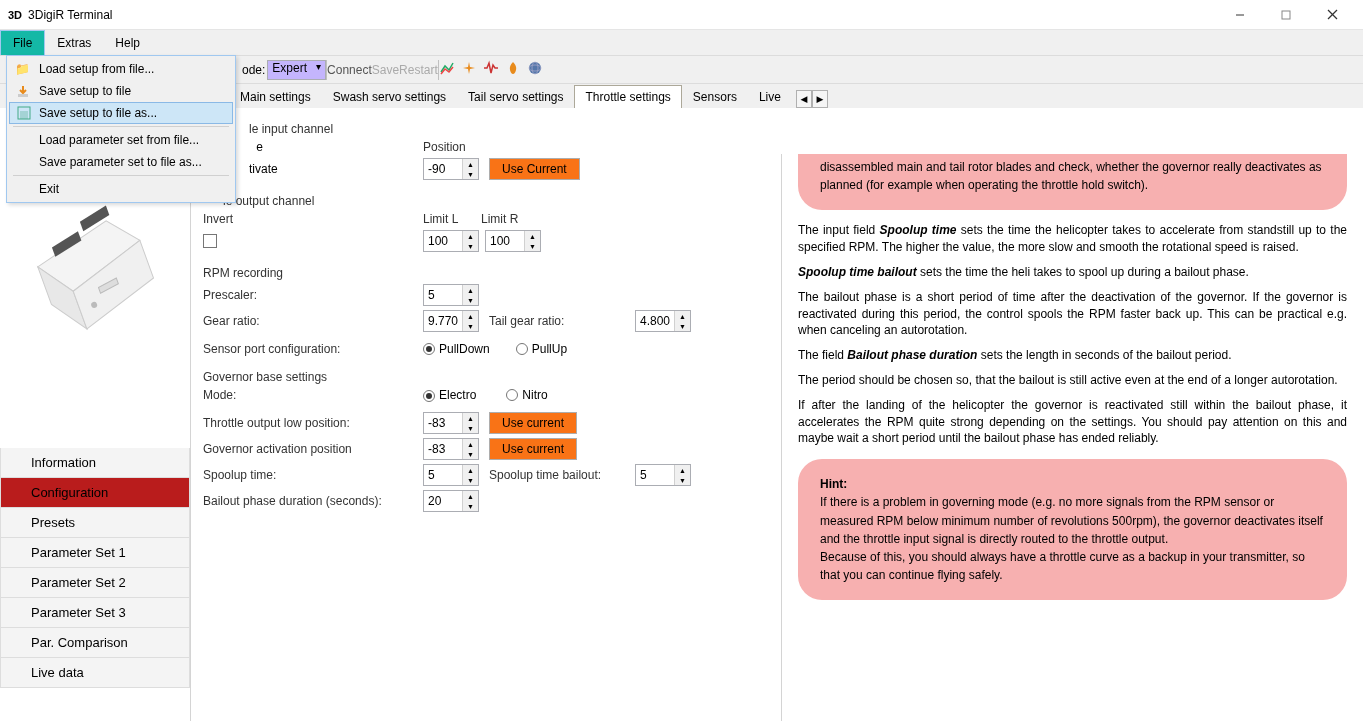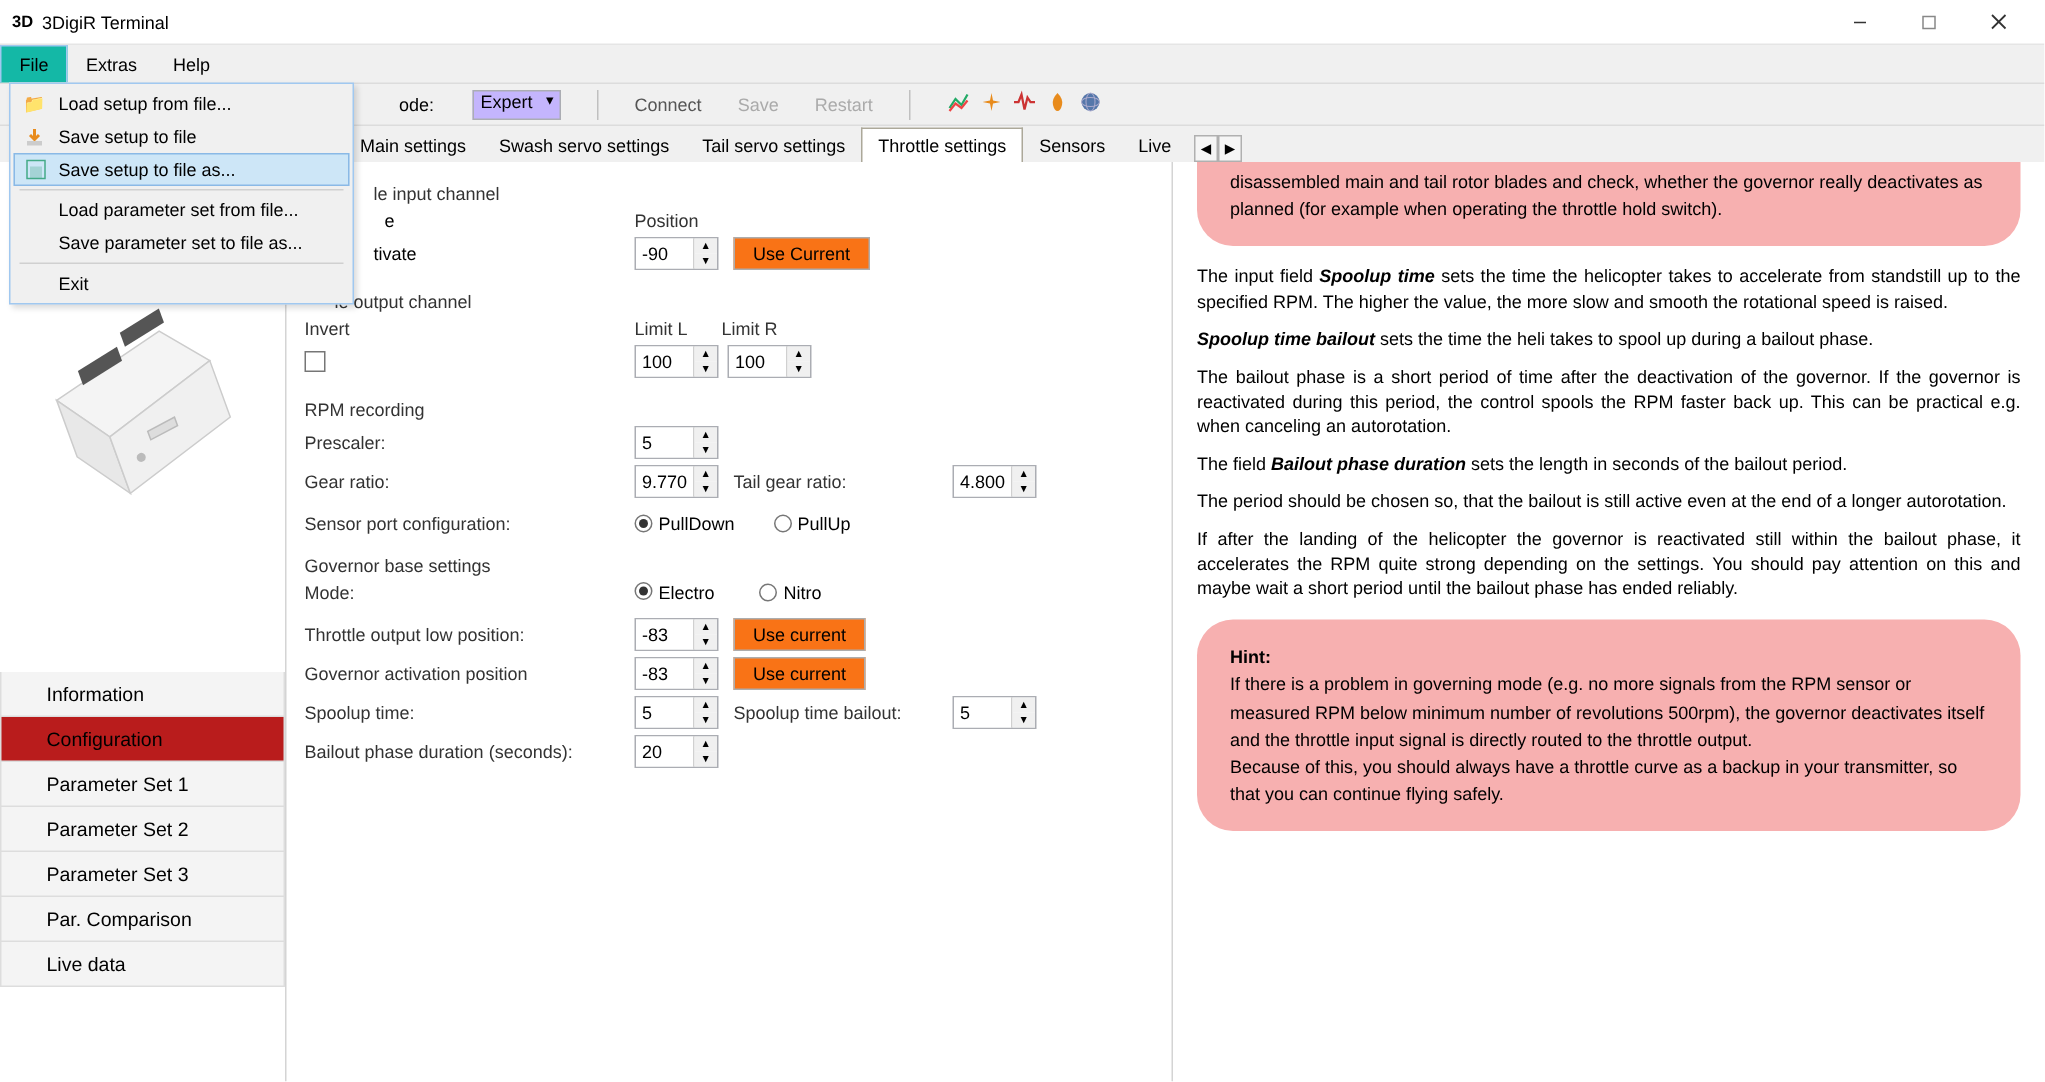--- a/index.html
+++ b/index.html
@@ -16,21 +16,21 @@
 .menubar { height: 26px; display: flex; align-items: stretch; background: #f0f0f0; border-bottom: 1px solid #dcdcdc; position: relative; }
 .menu-item { padding: 0 12px; display: flex; align-items: center; cursor: default; }
 .menu-item.open { background: #14b8a6; border: 1px solid #a0c8f0; border-bottom: none; }
 .dropdown { position: absolute; top: 25px; left: 6px; width: 230px; background: #f0f0f0; border: 1px solid #a0c8f0; box-shadow: 2px 2px 4px rgba(0,0,0,0.15); z-index: 100; padding: 2px; }
 .dd-item { display: flex; align-items: center; height: 22px; padding: 0 8px 0 30px; position: relative; cursor: default; }
 .dd-item.hover { background: #cde6f7; border: 1px solid #8ab9e6; padding-left: 29px; }
 .dd-sep { height: 1px; background: #d0d0d0; margin: 2px 4px; }
 .dd-icon { position: absolute; left: 6px; width: 16px; height: 16px; display: flex; align-items: center; justify-content: center; }
 
 
-.toolbar { height: 28px; display: flex; align-items: center; background: #f0f0f0; border-bottom: 1px solid #dcdcdc; padding: 0 4px; gap: 24px; }
+.toolbar { height: 28px; display: flex; align-items: center; background: #f0f0f0; border-bottom: 1px solid #dcdcdc; padding: 0 4px; gap: 0; }
 .tb-sep { width: 1px; height: 20px; background: #c0c0c0; }
 .tb-label { padding: 0 2px; }
 .tb-select { border: 1px solid #abadb3; height: 20px; padding: 0 18px 0 4px; background: #c4b5fd; position: relative; }
 .tb-select::after { content: "▾"; position: absolute; right: 4px; font-size: 10px; }
 .tb-link { color: #555; cursor: default; }
 .tb-link.disabled { color: #aaa; }
 .tb-icons { display: flex; gap: 6px; align-items: center; }
 
 
 .tabbar { height: 24px; display: flex; align-items: flex-end; background: #f0f0f0; padding-left: 200px; position: relative; }
@@ -42,21 +42,21 @@
 
 .main { display: flex; height: calc(721px - 30px - 26px - 28px - 24px); }
 .sidebar { width: 190px; background: #fff; display: flex; flex-direction: column; }
 .device-img { height: 340px; display: flex; align-items: center; justify-content: center; }
 .nav-list { display: flex; flex-direction: column; }
 .nav-item { height: 30px; display: flex; align-items: center; padding-left: 30px; border: 1px solid #ddd; border-top: none; cursor: default; background: #f4f4f4; font-size: 13px; }
 .nav-item.active { background: #b91c1c; }
 
 .content { flex: 1; display: flex; border-left: 1px solid #d4d4d4; }
 .form-area { width: 590px; padding: 8px 12px; overflow: hidden; }
-.help-area { flex: 1; padding: 0 16px 12px 16px; overflow-y: auto; font-size: 13px; border-left: 1px solid #d4d4d4; }
+.help-area { flex: 1; padding: 0 16px 12px 16px; overflow-y: auto; font-size: 13px; border-left: 1px solid #d4d4d4; margin-top: 46px; }
 
 .group-title { font-size: 12px; color: #333; margin: 6px 0 4px 0; }
 .row { display: flex; align-items: center; margin: 4px 0; }
 .lbl { color: #333; }
 .col1 { width: 220px; }
 .spin { display: inline-flex; border: 1px solid #abadb3; height: 22px; background: #fff; }
 .spin input { border: none; width: 38px; height: 20px; padding: 0 4px; outline: none; font-size: 12px; }
 .spin .arrows { width: 16px; height: 20px; display: flex; flex-direction: column; border-left: 1px solid #d0d0d0; }
 .spin .arrows span { flex: 1; display: flex; align-items: center; justify-content: center; font-size: 7px; background: #f0f0f0; cursor: default; }
 .btn { height: 22px; padding: 0 12px; background: #f97316; border: 1px solid #adadad; cursor: default; display: inline-flex; align-items: center; }
@@ -192,20 +192,21 @@
         <polygon points="45,75 125,50 125,90 45,115" fill="#f0f0f0" stroke="#ccc"></polygon>
         <rect x="40" y="35" width="30" height="10" fill="#555" transform="skewY(-12)"></rect>
         <rect x="75" y="28" width="30" height="10" fill="#555" transform="skewY(-12)"></rect>
         <circle cx="60" cy="95" r="3" fill="#bbb"></circle>
         <rect x="70" y="90" width="20" height="6" fill="#ddd" stroke="#bbb" transform="skewY(-8)"></rect>
       </svg>
     </div>
     <div class="nav-list">
       <div class="nav-item">Information</div>
       <div class="nav-item active">Configuration</div>
+      <div class="nav-item">Presets</div>
       <div class="nav-item">Parameter Set 1</div>
       <div class="nav-item">Parameter Set 2</div>
       <div class="nav-item">Parameter Set 3</div>
       <div class="nav-item">Par. Comparison</div>
       <div class="nav-item">Live data</div>
     </div>
   </div>
 
   <div class="content">
 
@@ -300,21 +301,21 @@
           </label>
         <label style="display:flex;align-items:center">
             <span class="radio"></span>
             <span>PullUp</span>
           </label>
       </div>
 
       <div class="group-title" style="margin-top:14px">Governor base settings</div>
       <div class="row">
         <div class="col1"><span class="lbl">Mode:</span></div>
-        <label style="display:flex;align-items:flex-start;margin-right:30px">
+        <label style="display:flex;align-items:flex-end;margin-right:30px">
             <span class="radio checked"></span>
             <span>Electro</span>
           </label>
         <label style="display:flex;align-items:center">
             <span class="radio"></span>
             <span>Nitro</span>
           </label>
       </div>
       <div class="row" style="margin-top:10px">
         <div class="col1"><span class="lbl">Throttle output low position:</span></div>

